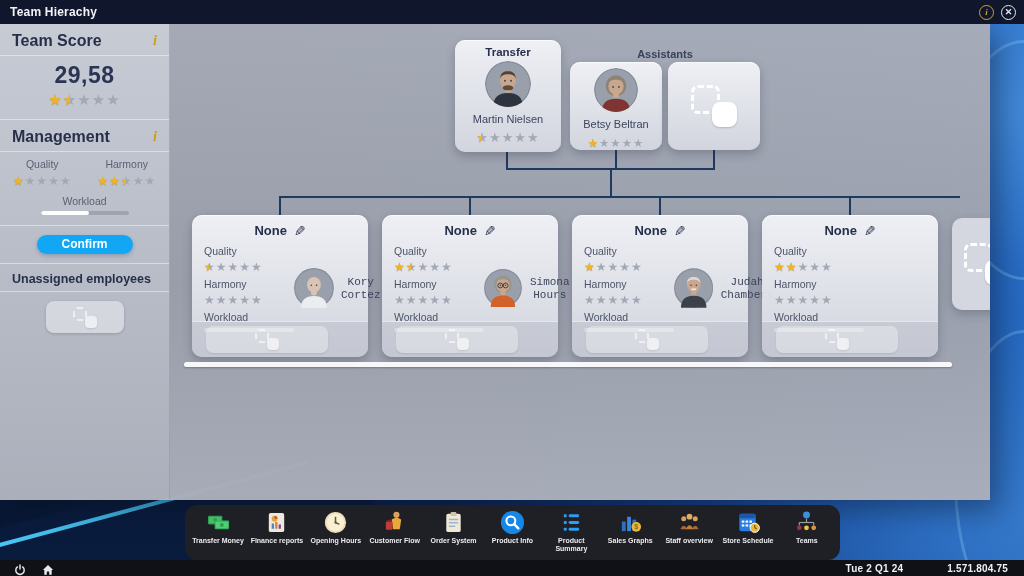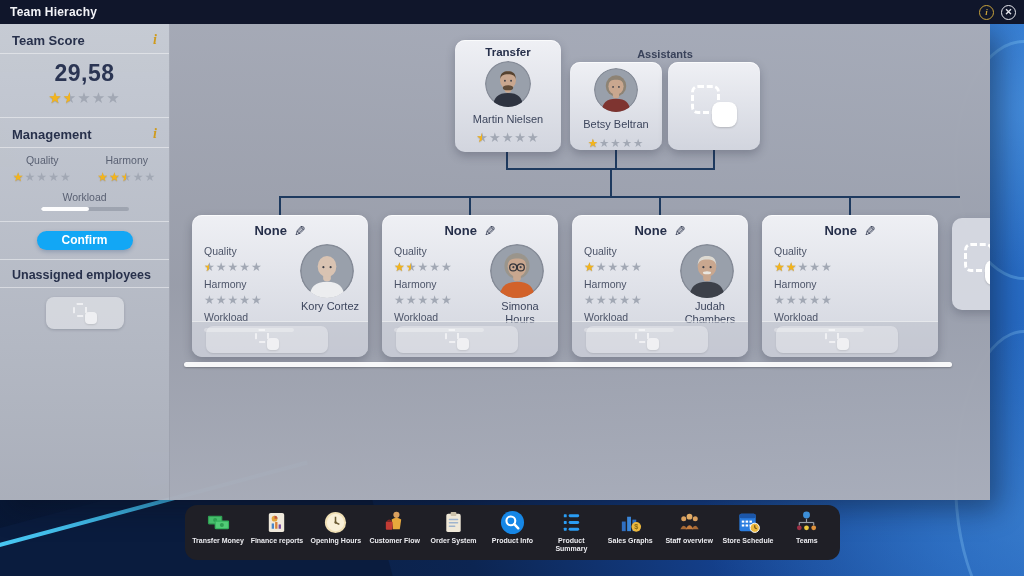--- a/index.html
+++ b/index.html
@@ -25,21 +25,21 @@
   .tb-info { border:1.4px solid #c9a33b; color:#c9a33b; font-family:"Liberation Serif",serif; font-style:italic; font-weight:700; }
   .tb-close { border:1.4px solid #e9eaf0; color:#e9eaf0; font-weight:700; }
 
   
   .panel { position:absolute; left:0; top:24px; width:990px; height:476px; display:flex; box-shadow:8px 10px 26px rgba(8,12,26,0.4); z-index:10; }
   .sidebar { width:170px; background:linear-gradient(180deg, rgba(202,206,215,0.98), rgba(177,181,192,0.96)); border-right:1px solid rgba(145,150,162,0.55); }
   .main { flex:1; position:relative; overflow:hidden; background:linear-gradient(180deg, rgba(168,172,184,0.98) 0%, rgba(156,160,172,0.98) 55%, rgba(170,174,186,0.98) 100%); }
 
   
   .side-head { display:flex; align-items:center; justify-content:space-between; padding:8px 12px 5px 12px; border-bottom:1px solid rgba(255,255,255,0.45); }
-  .side-head .h { font-size:13px; font-weight:700; color:#27304b; }
+  .side-head .h { font-size:16px; font-weight:700; color:#27304b; }
   .info-i { font-family:"Liberation Serif",serif; font-style:italic; font-weight:700; color:#cf9b1d; font-size:14px; cursor:pointer; }
   .sec { border-bottom:1px solid rgba(255,255,255,0.45); padding-bottom:10px; }
   .score-val { text-align:center; font-size:23px; font-weight:700; color:#2b3553; margin-top:6px; letter-spacing:.5px; }
   .score-stars { text-align:center; margin-top:2px; }
   .mg-cols { display:flex; margin-top:6px; }
   .mg-col { width:50%; text-align:center; }
   .mg-label { font-size:10.5px; color:#5a6173; margin-bottom:1px; }
   .wl-wrap { text-align:center; margin-top:6px; }
   .bar { width:88px; height:4px; border-radius:2px; background:rgba(125,130,144,0.45); margin:4px auto 0 auto; overflow:hidden; }
   .bar-fill { height:100%; background:#fdfdfe; border-radius:2px; }
@@ -81,21 +81,21 @@
 
   
   .tcard { position:absolute; top:191px; width:176px; height:142px; cursor:grab; }
   .tc1{left:22px;} .tc2{left:212px;} .tc3{left:402px;} .tc4{left:592px;}
   .tcard-header { height:25px; display:flex; align-items:center; justify-content:center; gap:7px; padding-top:6px; }
   .tcard-title { font-size:13px; font-weight:700; color:#262f4a; }
   .pencil { font-size:14px; color:#1f2740; transform:scaleX(-1); cursor:pointer; line-height:1; }
   .tcard-body { display:flex; padding:2px 8px 0 12px; }
   .tcol-left { width:96px; }
   .tlabel { font-size:10.5px; color:#4c5468; margin-top:3px; }
-  .tcol-right { flex:1; display:flex; flex-direction:column; padding-top:2px; }
+  .tcol-right { flex:1; display:flex; flex-direction:row; align-items:center; padding-top:2px;font-family:Liberation Mono, monospace; }
   .emp-name { font-size:11px; color:#3c455c; text-align:center; line-height:1.2; margin-top:2px; }
   .tbar { width:90px; height:4px; border-radius:2px; background:rgba(255,255,255,0.35); margin-top:5px; overflow:hidden; }
   .tcard-footer { position:absolute; left:0; right:0; bottom:0; height:36px; background:rgba(186,190,201,0.55); border-top:1px solid rgba(255,255,255,0.55); border-radius:0 0 10px 10px; }
   .footer-drop { position:absolute; left:14px; top:4px; width:122px; height:27px; border-radius:7px; background:rgba(255,255,255,0.32); box-shadow:0 1px 2px rgba(0,0,0,0.1); display:flex; align-items:center; justify-content:center; cursor:pointer; }
   .add-slot { position:absolute; left:782px; top:194px; width:110px; height:92px; border-radius:10px; background:rgba(226,229,236,0.8); box-shadow:0 4px 10px rgba(35,40,58,0.25); display:flex; align-items:center; padding-left:12px; cursor:pointer; }
   .hscroll { position:absolute; left:14px; top:338px; width:768px; height:5px; background:rgba(255,255,255,0.92); border-radius:3px; box-shadow:0 1px 2px rgba(0,0,0,0.25); cursor:pointer; }
 
   
   .dock { position:absolute; left:185px; top:505px; width:655px; height:55px; background:#1f1f26; border-radius:12px; display:flex; align-items:flex-start; justify-content:space-between; padding:5px 4px 0 4px; z-index:20; }
   .dock-item { width:58px; display:flex; flex-direction:column; align-items:center; cursor:pointer; }
@@ -613,13 +613,32 @@
             <line x1="20.5" y1="13" x2="20.5" y2="16" stroke="#9aa0a8" stroke-width="1.2"></line>
             <circle cx="5.5" cy="18.5" r="2.5" fill="#9e2f45"></circle>
             <circle cx="13" cy="18.5" r="2.5" fill="#ecc83d"></circle>
             <circle cx="20.5" cy="18.5" r="2.5" fill="#e0923c"></circle>
           </svg>
         </div>
       <div class="dock-label">Teams</div>
     </div>
   </div>
 
+  <div class="osbar">
+    <div class="os-left">
+      <span class="os-ic">
+        <svg viewBox="0 0 14 14" width="12" height="12">
+            <path d="M7 1.2 v4.6" stroke="#e8e8ee" stroke-width="1.7" stroke-linecap="round" fill="none"></path>
+            <path d="M4 3.4 A4.9 4.9 0 1 0 10 3.4" fill="none" stroke="#e8e8ee" stroke-width="1.7" stroke-linecap="round"></path>
+          </svg>
+      </span>
+      <span class="os-ic">
+        <svg viewBox="0 0 14 14" width="12" height="12">
+            <path d="M7 1.2 L13 7 H11.3 V12.6 H8.4 V8.8 H5.6 V12.6 H2.7 V7 H1 Z" fill="#e8e8ee"></path>
+          </svg>
+      </span>
+    </div>
+    <div class="os-right">
+      <span>Tue 2 Q1 24</span>
+      <span>1.571.804.75</span>
+    </div>
+  </div>
 </div>
 
 </body></html>

